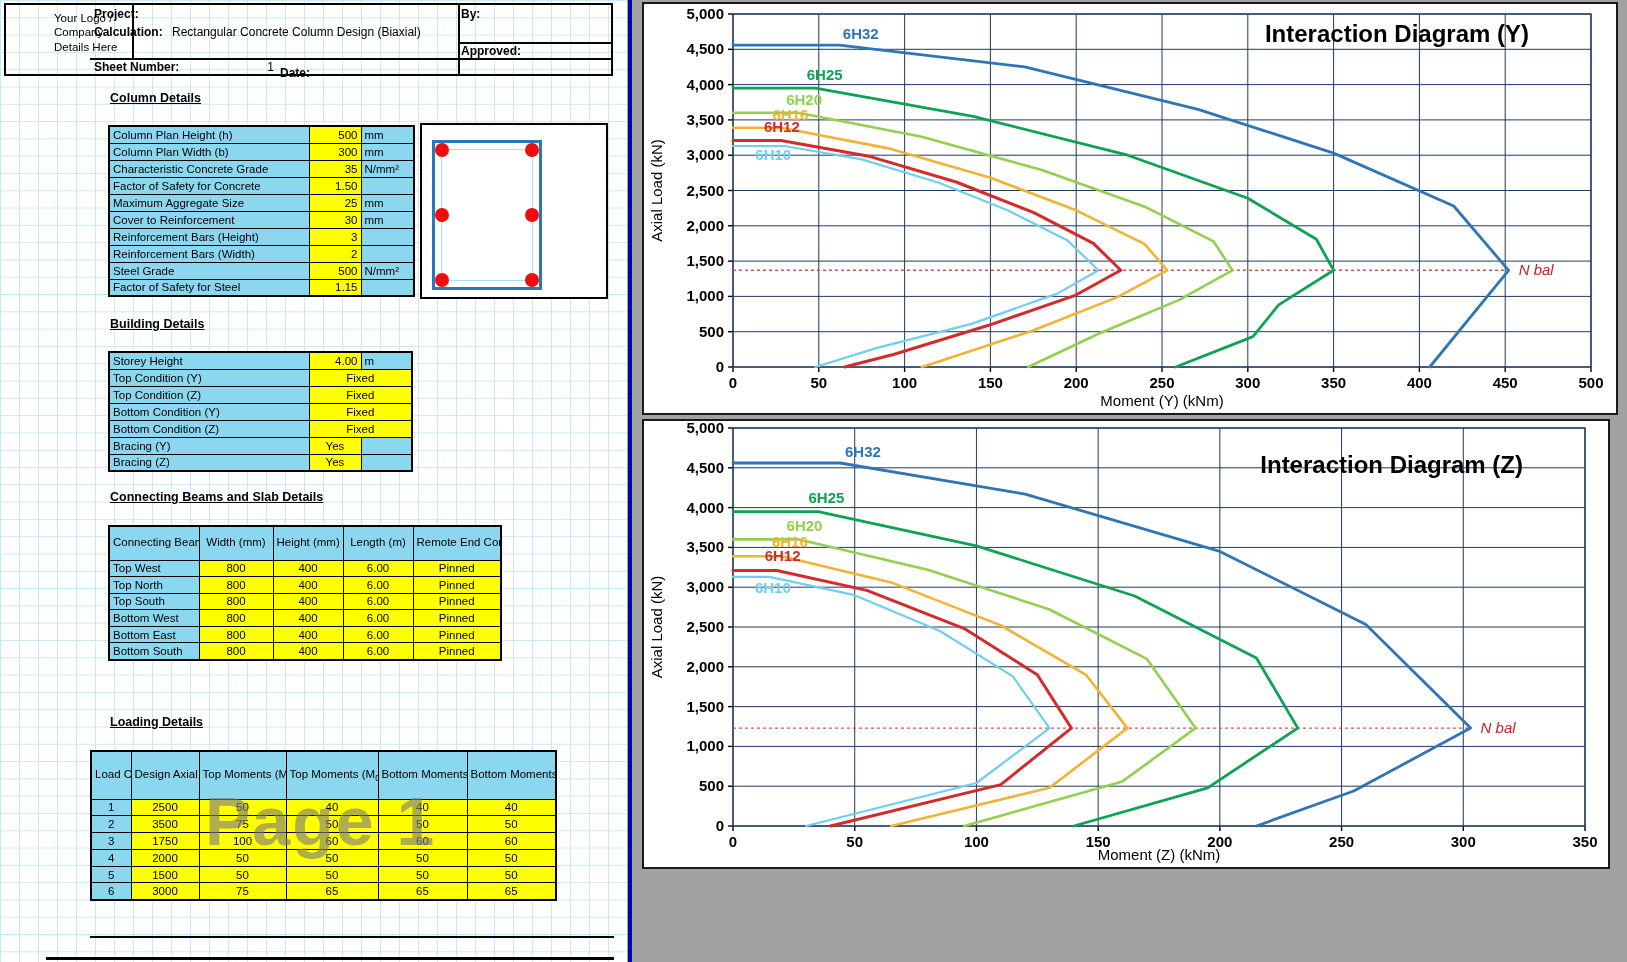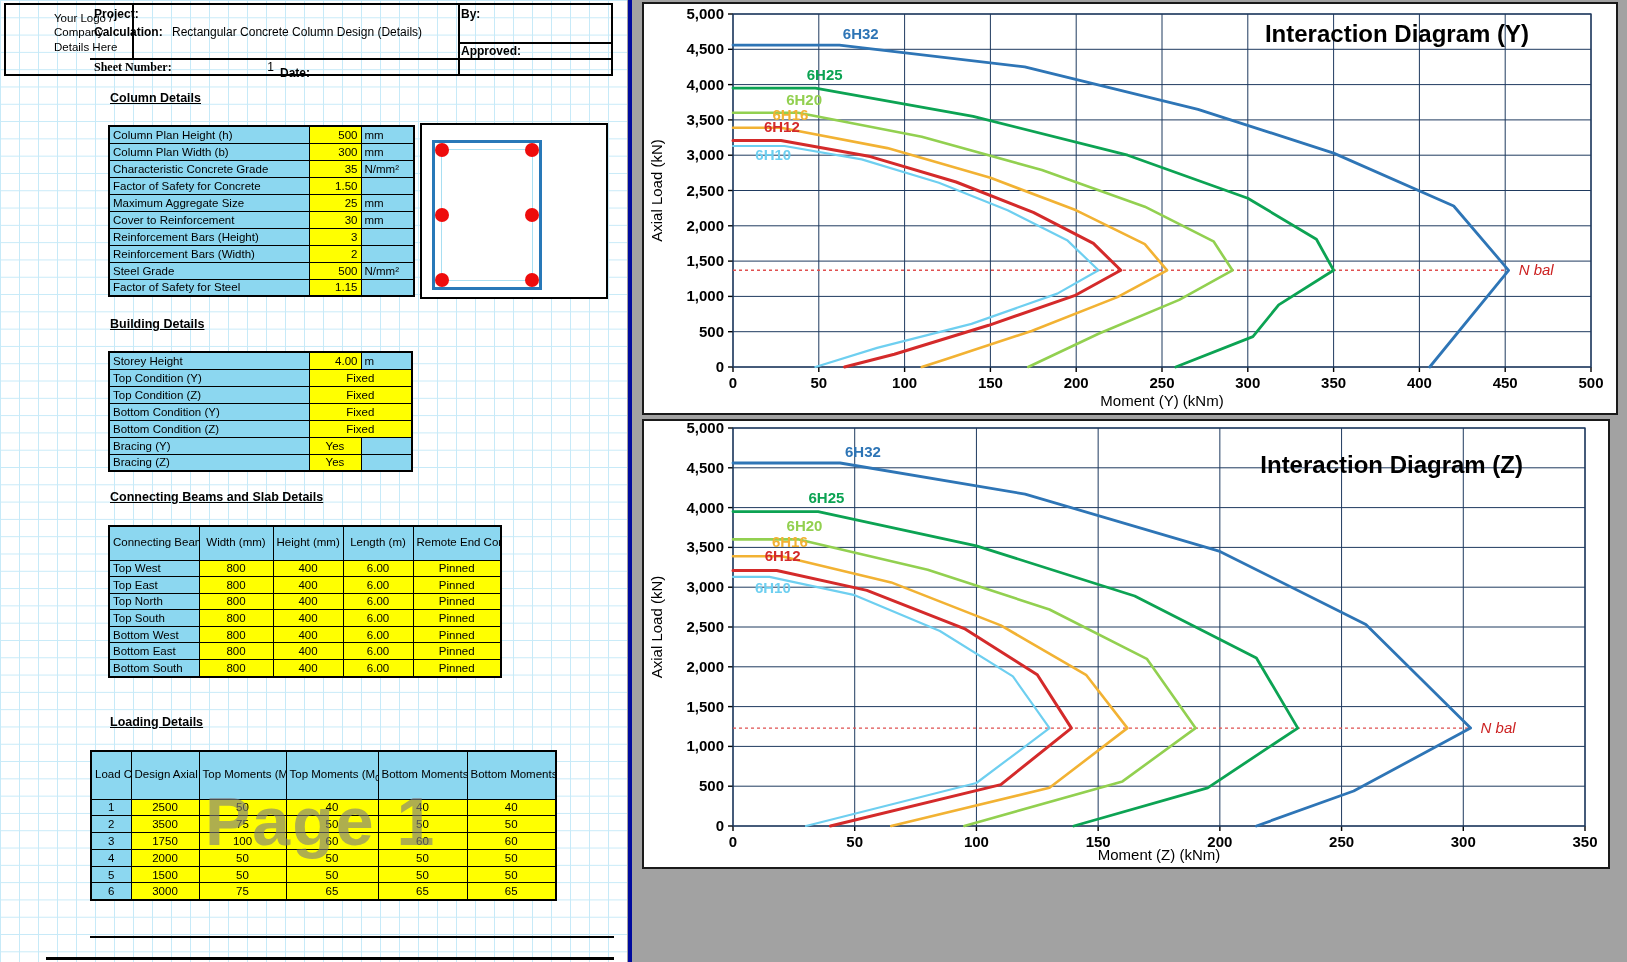--- a/index.html
+++ b/index.html
@@ -55,27 +55,27 @@
 <body>
 
 <div id="sheet">
 
   <div id="hdr">
     <div id="logoCell">Your Logo / Company Details Here</div>
     <div class="vsep" style="left:452px;"></div>
     <div class="abs hlabel" style="left:88px;top:2px;">Project:</div>
     <div class="abs" style="left:160px;top:2px;width:290px;height:15px;"></div>
     <div class="abs hlabel" style="left:88px;top:20px;">Calculation:</div>
-    <div class="abs" style="left:166px;top:20px;font-size:12px;">Rectangular Concrete Column Design (Details)</div>
+    <div class="abs" style="left:166px;top:20px;font-size:12px;">Rectangular Concrete Column Design (Biaxial)</div>
     <div class="abs hlabel" style="left:455px;top:2px;">By:</div>
     <div class="abs" style="left:482px;top:2px;width:120px;height:15px;"></div>
     <div class="abs" style="left:452px;top:37px;right:0;height:2px;background:#000;"></div>
     <div class="abs hlabel" style="left:455px;top:39px;">Approved:</div>
     <div class="abs" style="left:84px;top:53px;right:0;height:2px;background:#000;"></div>
-    <div class="abs hlabel" style="left:88px;top:55px;font-family:Liberation Serif, serif;">Sheet Number:</div>
+    <div class="abs hlabel" style="left:88px;top:55px;">Sheet Number:</div>
     <div class="abs" style="left:220px;top:55px;width:48px;text-align:right;font-size:12px;">1</div>
     <div class="abs hlabel" style="left:274px;top:61px;">Date:</div>
     <div class="abs" style="left:320px;top:55px;width:125px;height:15px;"></div>
   </div>
 
   <div class="heading" style="left:110px;top:91px;">Column Details</div>
   <div class="heading" style="left:110px;top:317px;">Building Details</div>
   <div class="heading" style="left:110px;top:490px;">Connecting Beams and Slab Details</div>
   <div class="heading" style="left:110px;top:715px;">Loading Details</div>
 
@@ -206,27 +206,20 @@
           <th class="blue wrap" style="text-align: left;">Connecting Beam or Slab</th>
           <th class="blue wrap">Width (mm)</th>
           <th class="blue wrap">Height (mm)</th>
           <th class="blue wrap">Length (m)</th>
           <th class="blue wrap">Remote End Condition</th>
         </tr>
       </thead>
       <tbody>
         <tr style="height: 16.6px;">
           <td class="blue">Top West</td>
-          <td class="yellow c">800</td>
-          <td class="yellow c">400</td>
-          <td class="yellow c">6.00</td>
-          <td class="yellow c">Pinned</td>
-        </tr>
-        <tr style="height: 16.6px;">
-          <td class="blue">Top East</td>
           <td class="yellow c">800</td>
           <td class="yellow c">400</td>
           <td class="yellow c">6.00</td>
           <td class="yellow c">Pinned</td>
         </tr>
         <tr style="height: 16.6px;">
           <td class="blue">Top North</td>
           <td class="yellow c">800</td>
           <td class="yellow c">400</td>
           <td class="yellow c">6.00</td>

